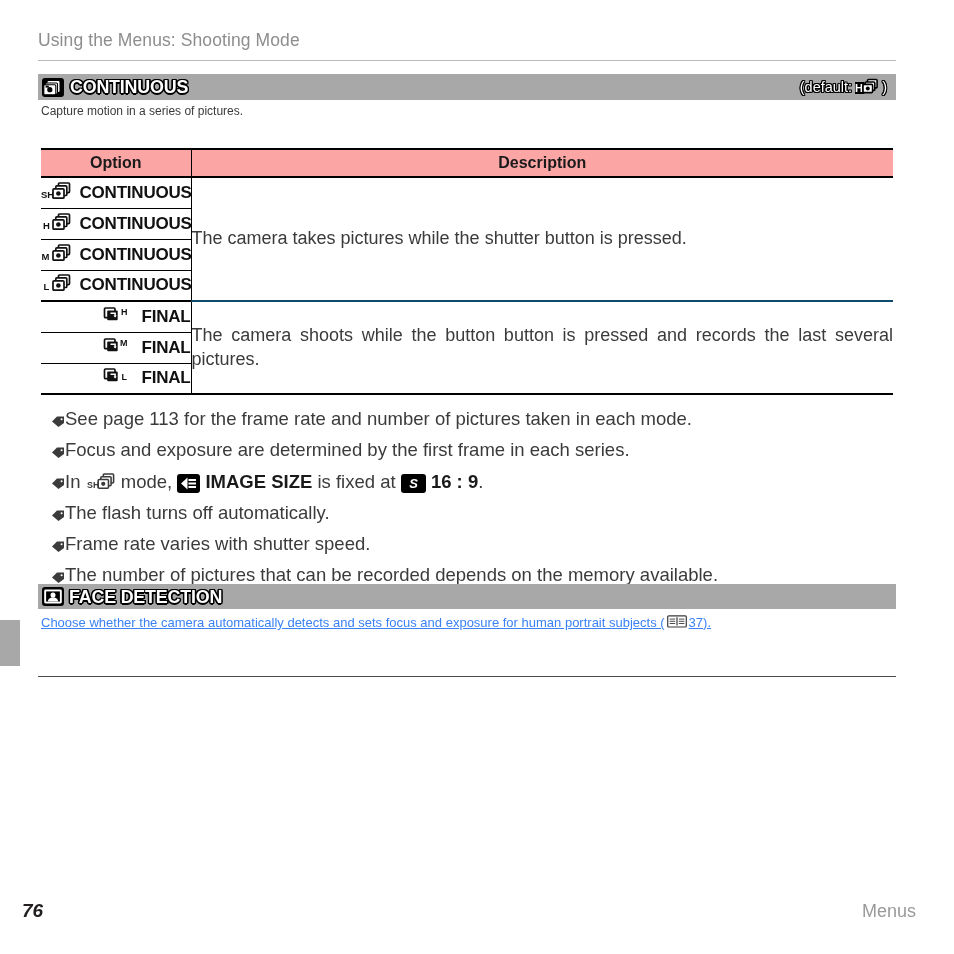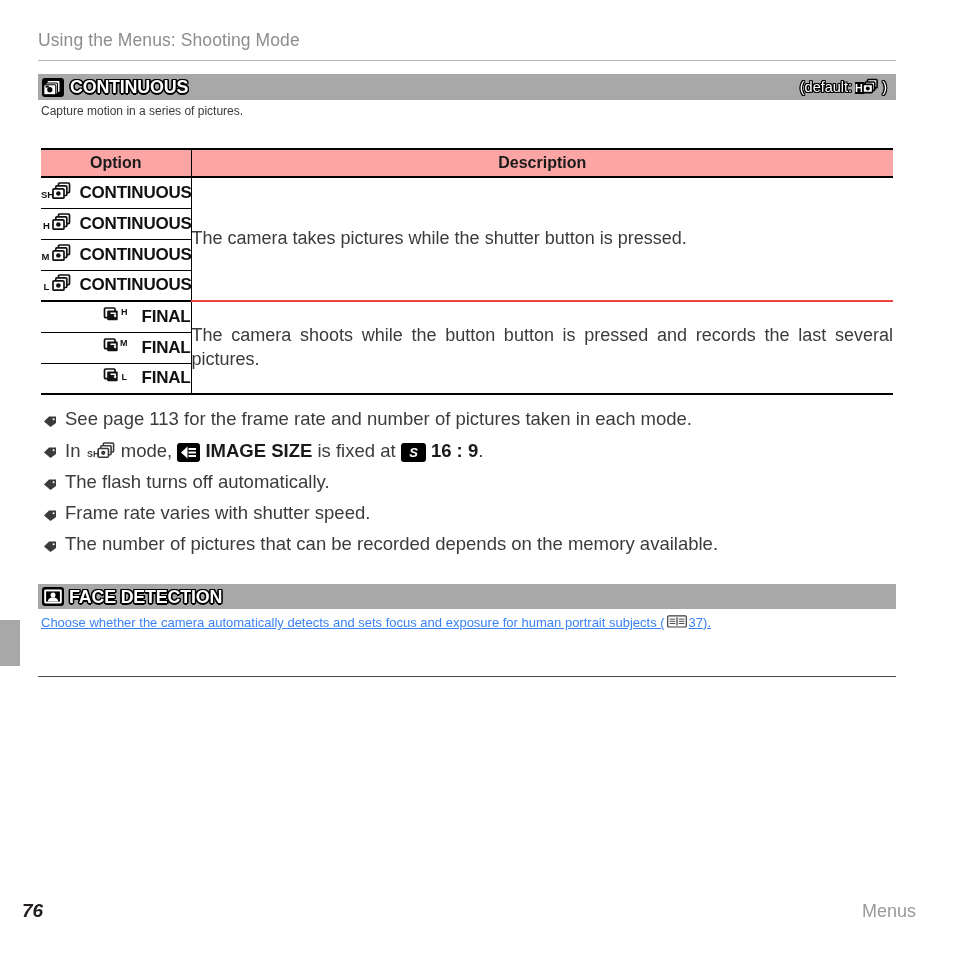--- a/index.html
+++ b/index.html
@@ -152,37 +152,38 @@
 
   td.desc {
     padding: 0 6px 0 8px;
     font-size: 18px;
     color: #3b3b3b;
     line-height: 1.32;
     text-align: justify;
     text-align-last: left;
     vertical-align: middle;
   }
-  td.desc.grp1 { border-bottom: 2px solid #ef4444; margin-left: 8px; }
+  td.desc.grp1 { border-bottom: 2px solid #0c4a6e; margin-left: 8px; }
   td.desc.grp2 { border-bottom: 2px solid #000; }
 
   
   .notes {
     position: absolute;
     left: 43px; top: 410px;
     width: 855px;
   }
   .note {
     display: flex;
     align-items: flex-start;
     font-size: 18.5px;
     color: #3b3b3b;
     line-height: 1.0;
     margin-bottom: 9.5px;
     white-space: nowrap;
+    text-align: right;
   }
   .note .bullet {
     flex: none;
     width: 22px;
     padding-top: 3px;
   }
   .note .ntext { display: inline-block; }
   .note b { color: #1a1a1a; font-weight: bold; }
 
   
@@ -395,20 +396,29 @@
     <div class="note">
       <span class="bullet">
         <svg width="14" height="13" viewBox="0 0 14 13" aria-hidden="true">
           <path d="M1 6.5 L6 1.5 L13 1.5 L13 8 L7.5 12 Z" fill="#3b3b3b"></path>
           <circle cx="10.6" cy="4.2" r="1.05" fill="#fff"></circle>
         </svg>
       </span>
       <span class="ntext">See page 113 for the frame rate and number of pictures taken in each mode.</span>
     </div>
 
+    <div class="note">
+      <span class="bullet">
+        <svg width="14" height="13" viewBox="0 0 14 13" aria-hidden="true">
+          <path d="M1 6.5 L6 1.5 L13 1.5 L13 8 L7.5 12 Z" fill="#3b3b3b"></path>
+          <circle cx="10.6" cy="4.2" r="1.05" fill="#fff"></circle>
+        </svg>
+      </span>
+      <span class="ntext">Focus and exposure are determined by the first frame in each series.</span>
+    </div>
 
     <div class="note">
       <span class="bullet">
         <svg width="14" height="13" viewBox="0 0 14 13" aria-hidden="true">
           <path d="M1 6.5 L6 1.5 L13 1.5 L13 8 L7.5 12 Z" fill="#3b3b3b"></path>
           <circle cx="10.6" cy="4.2" r="1.05" fill="#fff"></circle>
         </svg>
       </span>
       <span class="ntext">
         <span>In </span><span class="ico" style="margin:0 1px;">

